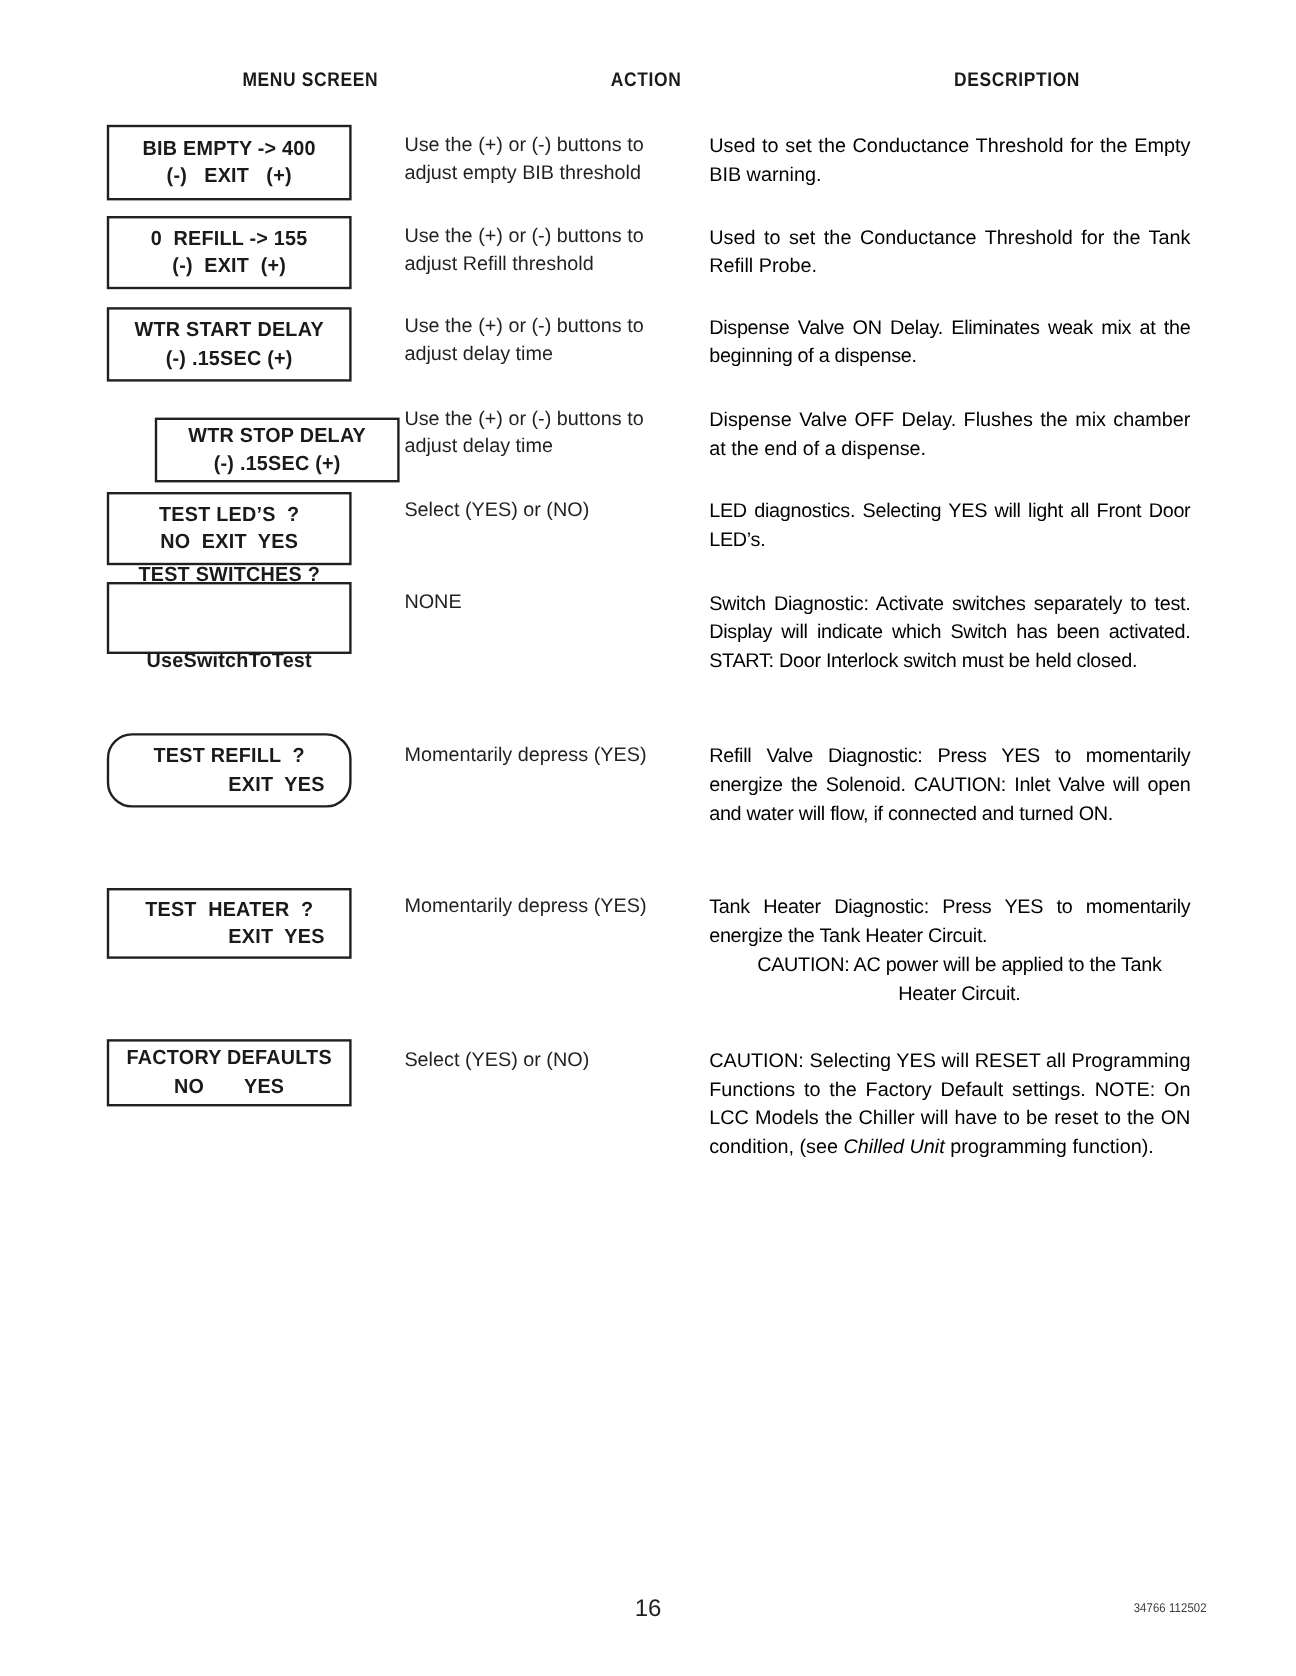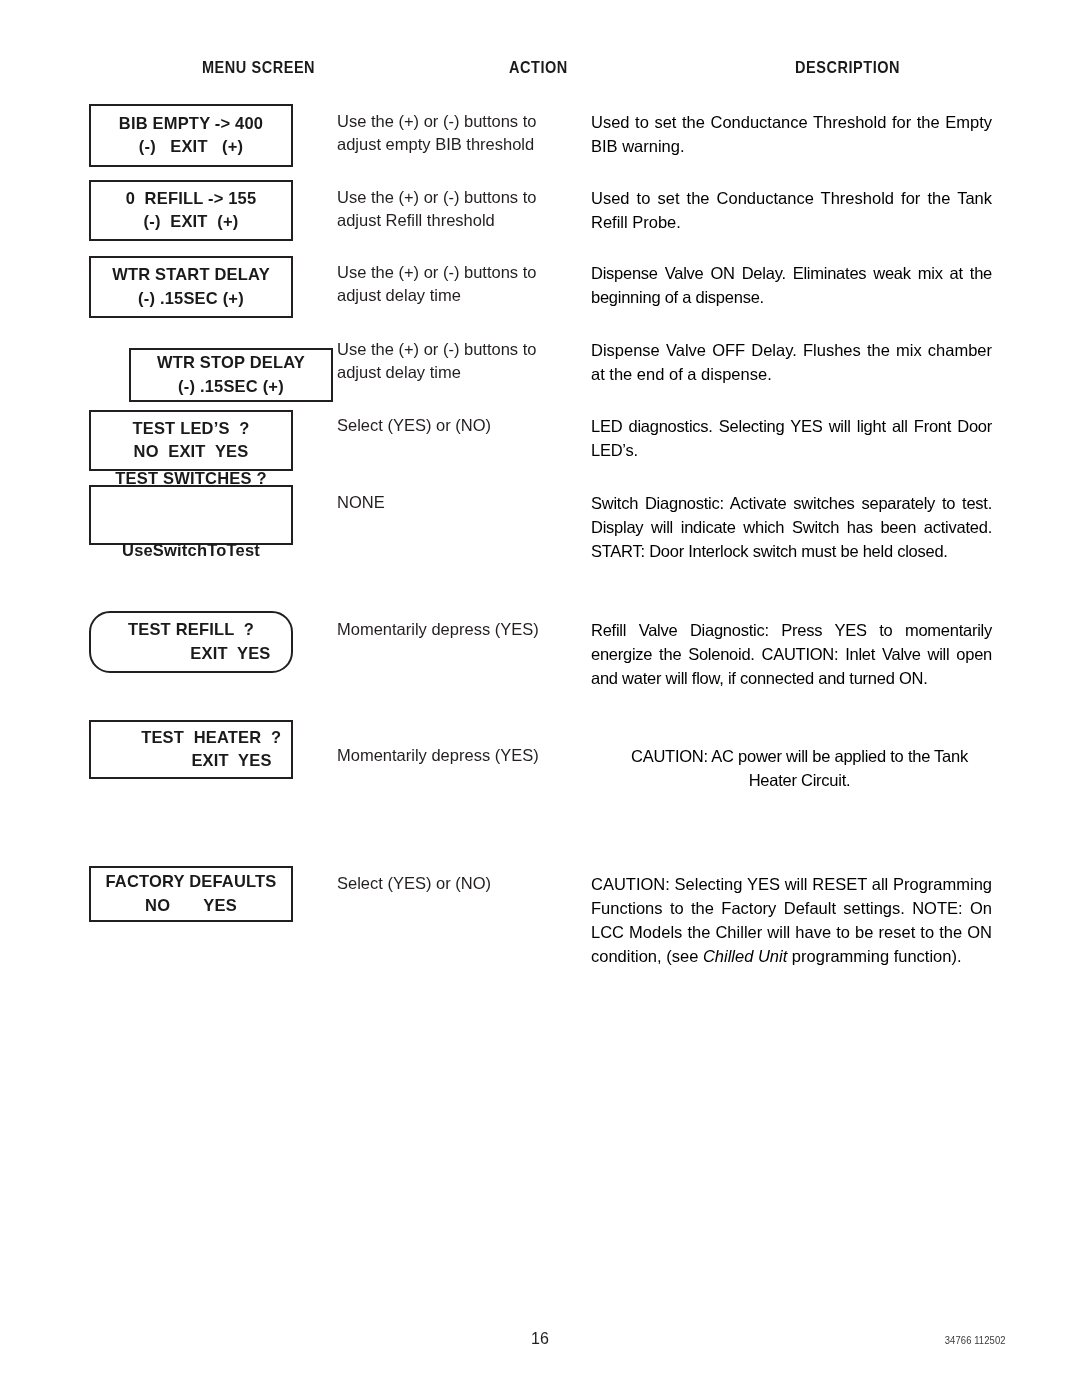--- a/index.html
+++ b/index.html
@@ -115,21 +115,21 @@
     top: 1330px;
     width: 1080px;
     height: 30px;
   }
   .page-number {
     position: absolute;
     left: 0;
     top: 0;
     width: 1080px;
     text-align: center;
-    font-size: 16px;
+    font-size: 20px;
     color: #231f20;
   }
   .doc-code {
     position: absolute;
     right: 74px;
     top: 4px;
     font-size: 10.5px;
     letter-spacing: 0.1px;
     color: #3a3a3a;
     transform: scaleX(0.9);
@@ -218,26 +218,27 @@
       <div class="lcd-line l1">TEST REFILL  ?</div>
       <div class="lcd-line l2 right">EXIT  YES</div>
     </div>
     <div class="action-cell" style="top:618px;">Momentarily depress (YES)</div>
     <div class="desc-cell condensed" style="top:618px;">
       <p>Refill Valve Diagnostic: Press YES to momentarily energize the Solenoid. CAUTION: Inlet Valve will open and water will flow, if connected and turned ON.</p>
     </div>
   </div>
 
   <div class="row" style="top:0;">
-    <div class="lcd-box" style="top:720px;height:59px;align-items:flex-end;">
+    <div class="lcd-box" style="top:740px;height:59px;">
       <div class="lcd-line l1">TEST  HEATER  ?</div>
       <div class="lcd-line l2 right">EXIT  YES</div>
     </div>
     <div class="action-cell" style="top:744px;">Momentarily depress (YES)</div>
     <div class="desc-cell condensed" style="top:744px;">
+      <p>Tank Heater Diagnostic: Press YES to momentarily energize the Tank Heater Circuit.</p>
       <p class="last">CAUTION: AC power will be applied to the Tank Heater Circuit.</p>
     </div>
   </div>
 
   <div class="row" style="top:0;">
     <div class="lcd-box" style="top:866px;height:56px;">
       <div class="lcd-line l1">FACTORY DEFAULTS</div>
       <div class="lcd-line l2">NO       YES</div>
     </div>
     <div class="action-cell" style="top:872px;">Select (YES) or (NO)</div>

